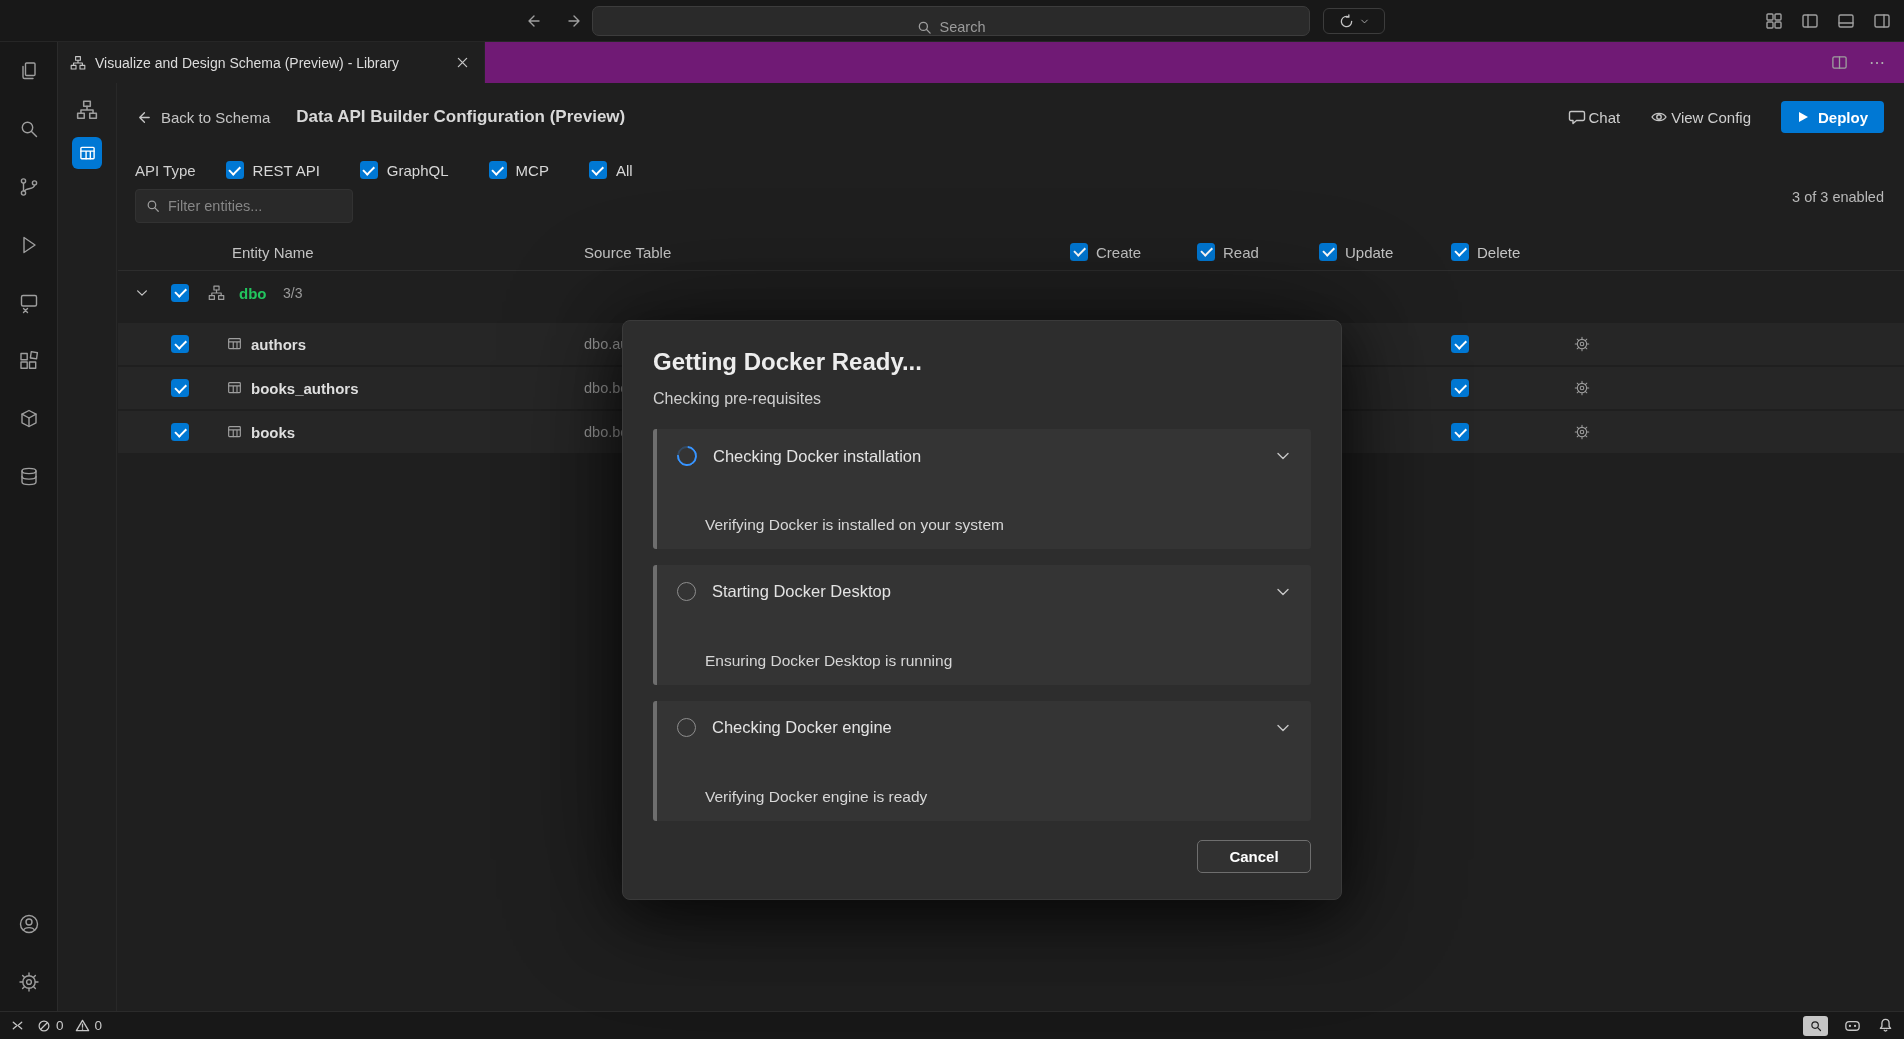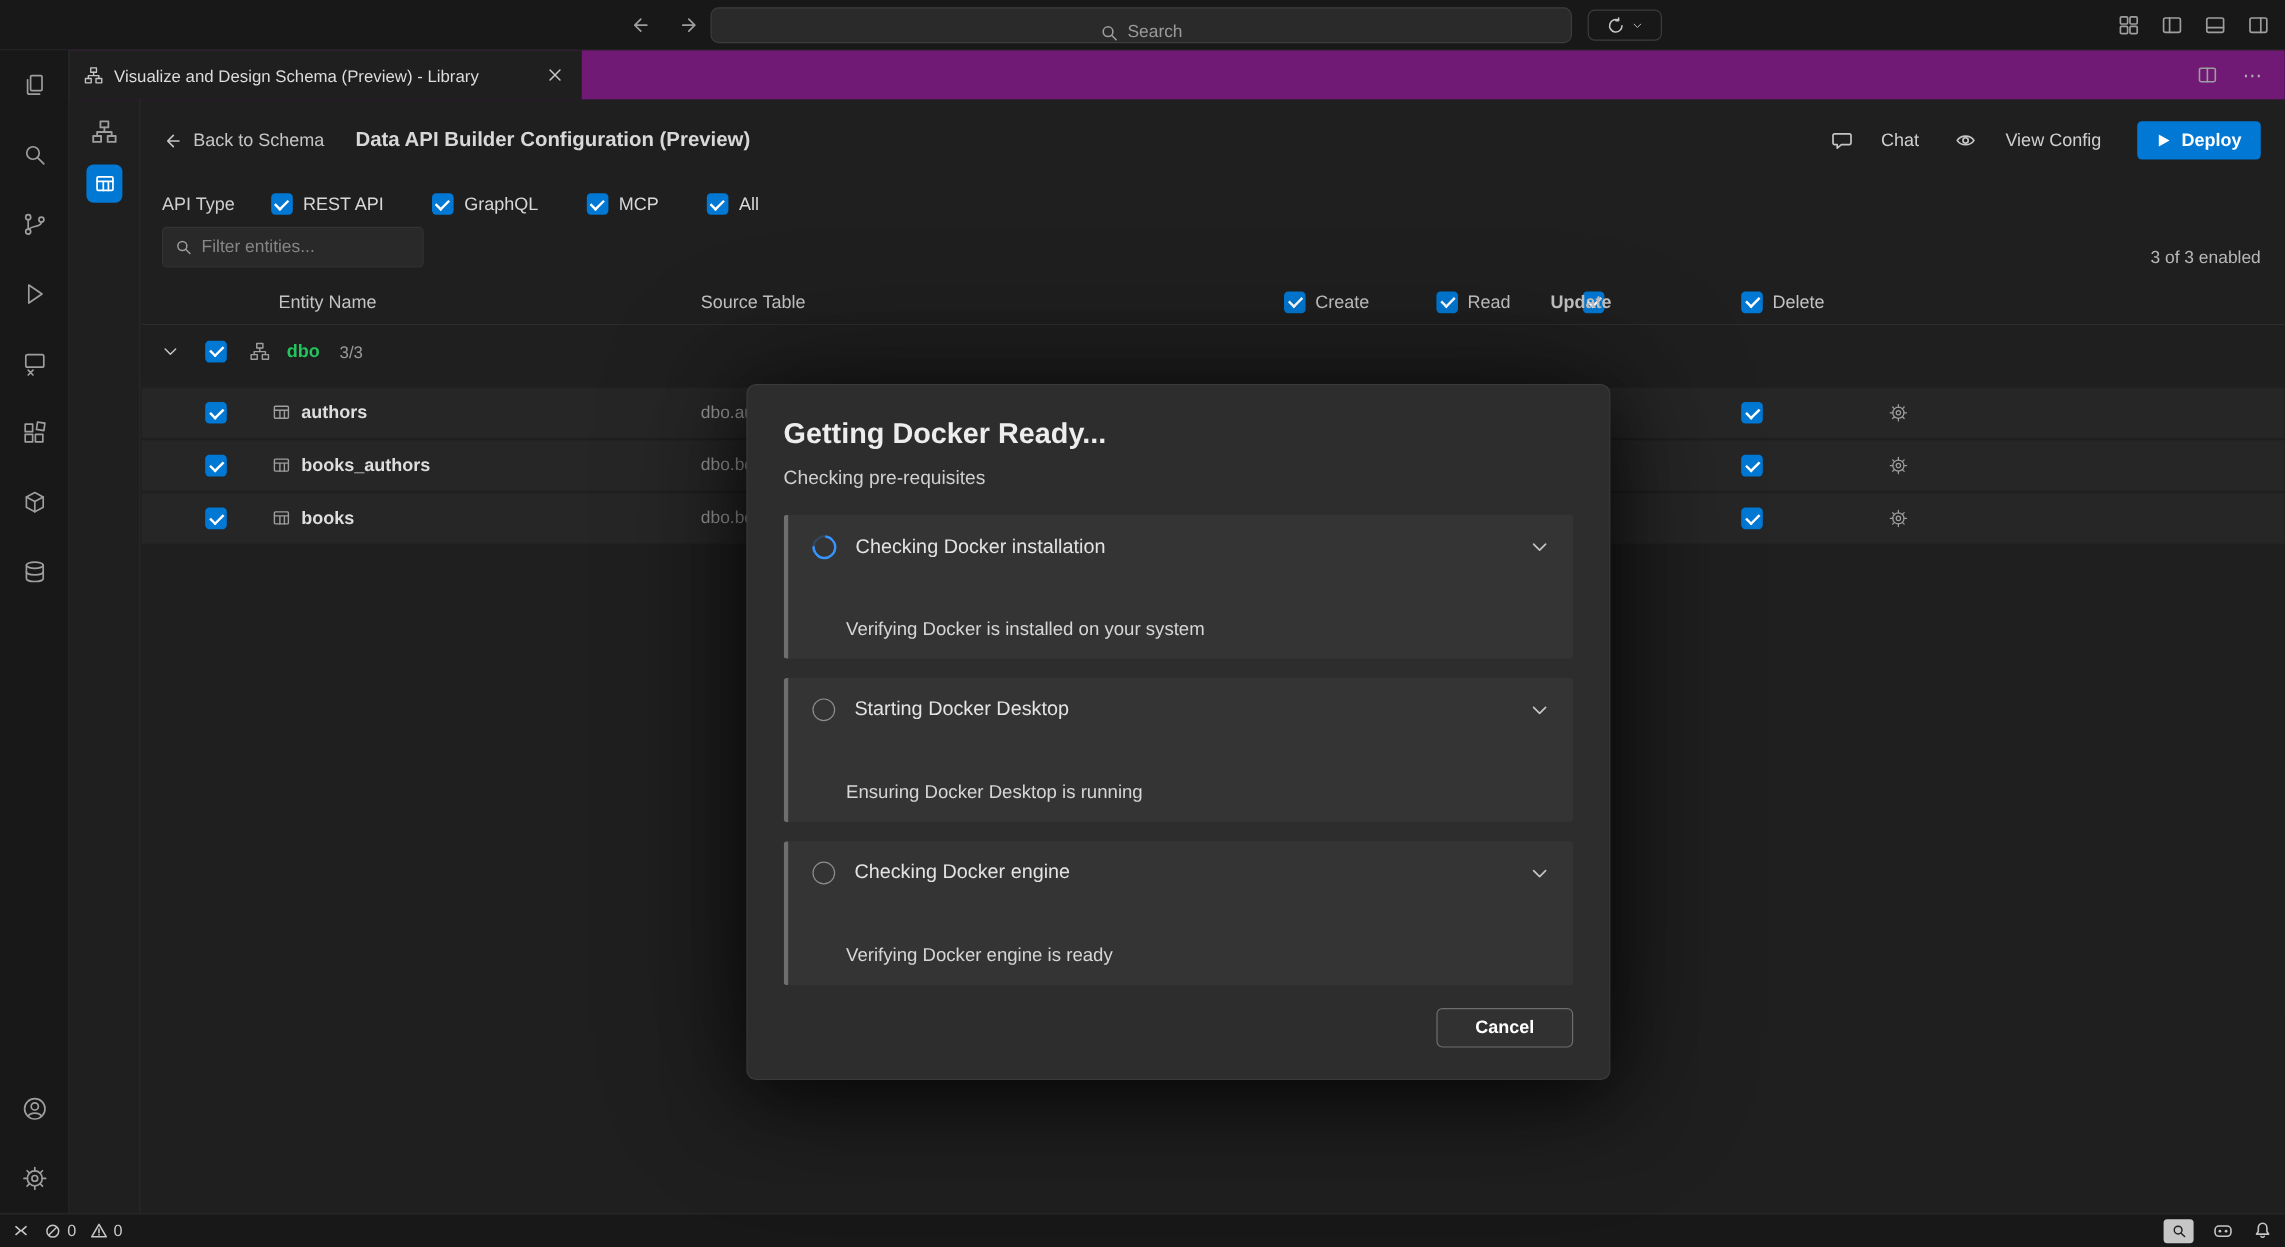--- a/index.html
+++ b/index.html
@@ -61,41 +61,41 @@
   .rail-tile {
     margin-top:12px; width:30px; height:32px; background:#0078d4; border-radius:6px;
     display:flex; align-items:center; justify-content:center; cursor:pointer;
   }
   .content { position:absolute; left:60px; top:0; right:0; bottom:0; padding:10px 20px 0 17px; }
 
   .page-header { height:48px; display:flex; align-items:center; }
   .back { display:flex; align-items:center; gap:9px; color:#c5c5c5; font-size:15px; cursor:pointer; }
   .page-title { margin-left:26px; font-size:17px; font-weight:700; color:#d8d8d8; }
   .hdr-actions { margin-left:auto; display:flex; align-items:center; gap:30px; }
-  .hdr-link { display:flex; align-items:center; gap:24px; color:#cfcfcf; font-size:15px; cursor:pointer; }
+  .hdr-link { display:flex; align-items:center; gap:3px; color:#cfcfcf; font-size:15px; cursor:pointer; }
   .btn-deploy {
     height:32px; padding:0 16px; background:#0078d4; border:none; border-radius:4px;
     color:#fff; display:flex; align-items:center; gap:9px; font-size:15px; font-weight:600;
     font-family:inherit; cursor:pointer;
   }
 
   .api-row { margin-top:4px; height:34px; display:flex; align-items:flex-end; }
   .api-label { font-size:15px; color:#cfcfcf; margin-right:30px; }
   .api-opt { display:flex; align-items:center; gap:9px; margin-right:40px; font-size:15px; color:#d8d8d8; }
 
   .cb {
     width:18px; height:18px; background:#0078d4; border-radius:3.5px; position:relative;
     flex:0 0 auto; cursor:pointer;
   }
   .cb::after {
     content:""; position:absolute; left:3.5px; top:4.5px; width:9px; height:4.5px;
     border-left:2px solid #fff; border-bottom:2px solid #fff; transform:rotate(-45deg);
   }
 
-  .filter-row { margin-top:10px; display:flex; align-items:flex-end; }
+  .filter-row { margin-top:10px; display:flex; align-items:flex-start; }
   .filter-box {
     width:218px; height:34px; background:#292929; border:1px solid #323232; border-radius:4px;
     display:flex; align-items:center; gap:8px; padding:0 10px;
   }
   .filter-box input {
     flex:1; min-width:0; background:transparent; border:none; outline:none;
     color:#dddddd; font-size:14.5px; font-family:inherit;
   }
   .filter-box input::placeholder { color:#868686; }
   .enabled-status { margin-left:auto; font-size:14.5px; color:#b9b9b9; }
@@ -123,21 +123,21 @@
   .x-ricon   { left:109px; }
   .x-rname   { left:133px; }
   .x-source  { left:466px; }
   .x-create  { left:952px; }
   .x-read    { left:1079px; }
   .x-update  { left:1201px; }
   .x-delete  { left:1333px; }
   .x-gear    { left:1455px; }
   .x-create-l{ left:978px; }
   .x-read-l  { left:1105px; }
-  .x-update-l{ left:1174px;font-weight:bold; }
+  .x-update-l{ left:1227px; }
   .x-delete-l{ left:1359px; }
   .x-entity-l{ left:114px; }
 
   
   .modal {
     position:absolute; left:622px; top:272px; width:720px; height:580px; z-index:20;
     background:#2d2d2d; border:1px solid #3a3a3a; border-radius:8px;
     box-shadow:0 14px 60px rgba(0,0,0,.65), 0 0 120px rgba(0,0,0,.45);
     padding:26px 30px;
     margin-top:48px;

